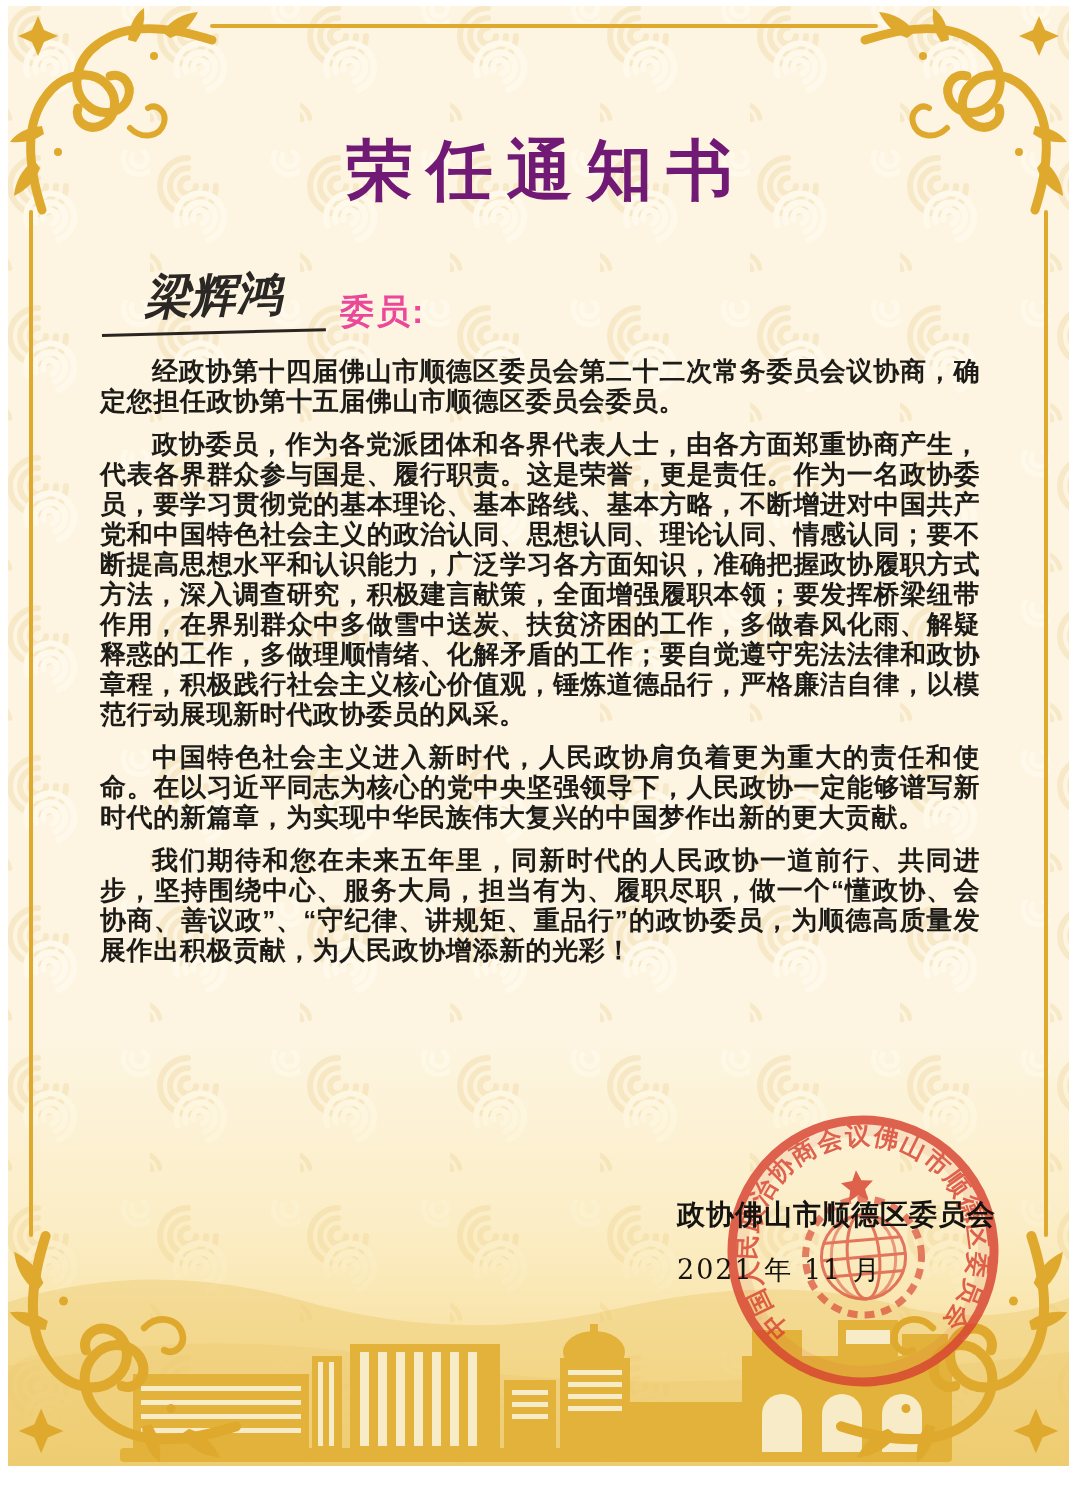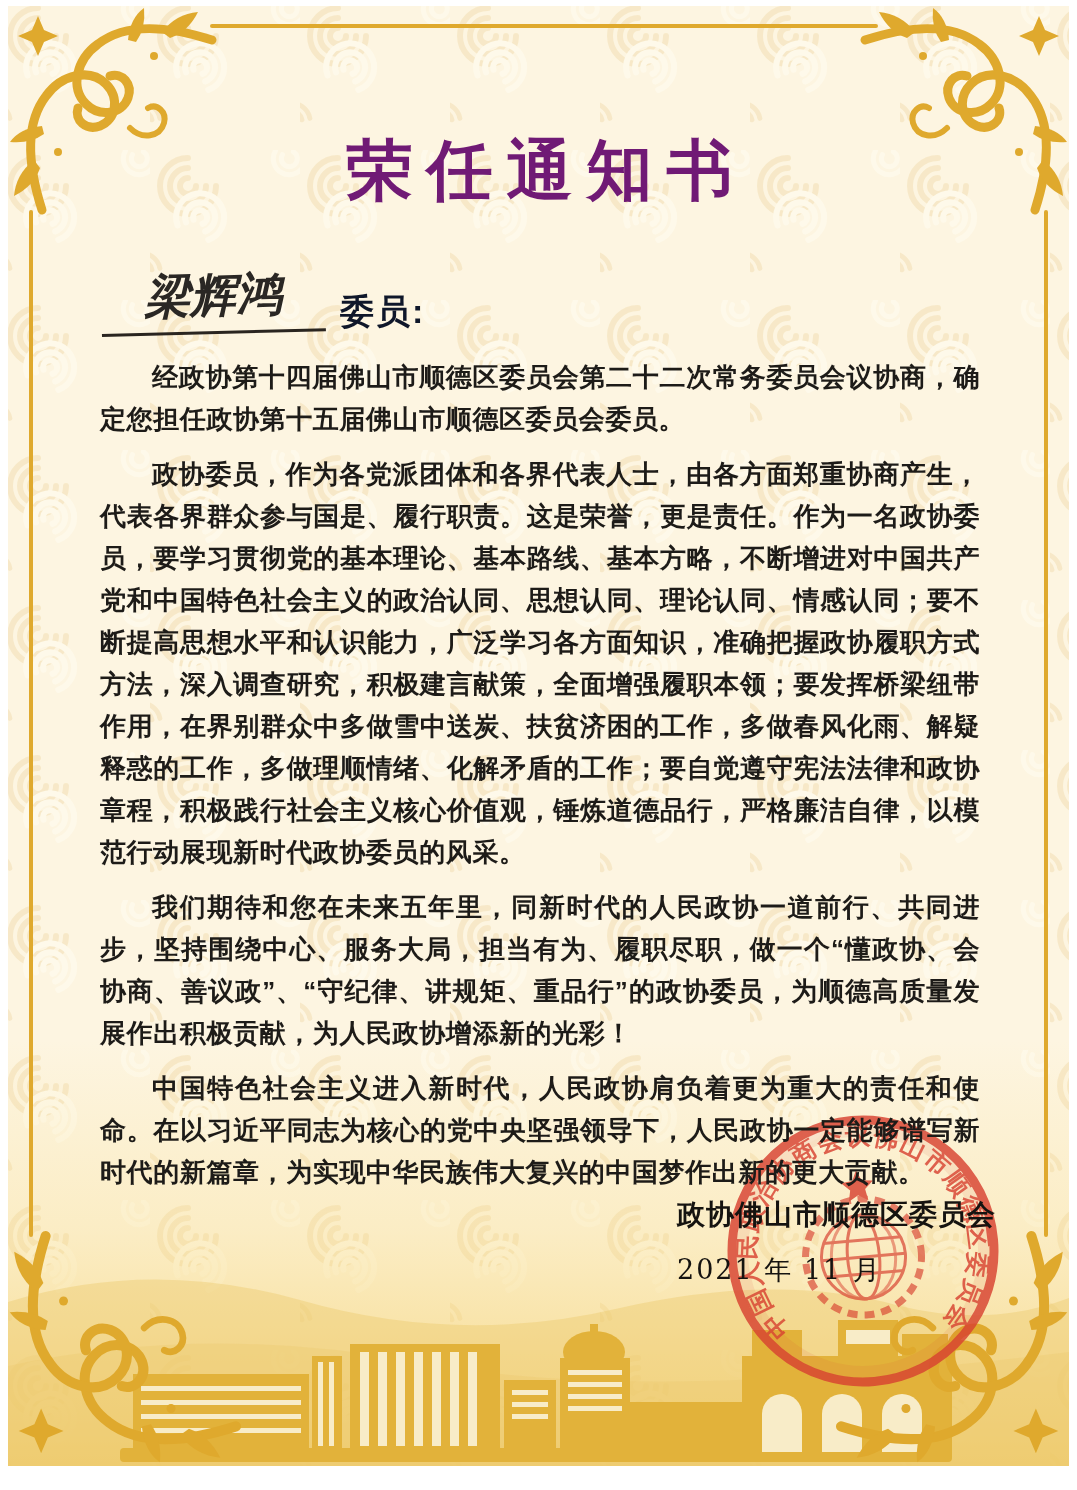--- a/index.html
+++ b/index.html
@@ -12,25 +12,25 @@
 
   .doc-title{position:absolute;left:0;top:126px;width:100%;text-align:center;
              font-family:"Liberation Serif",serif;font-weight:bold;font-size:66px;
              letter-spacing:14px;color:#701a75;padding-left:8px;}
 
   .name-row{position:absolute;left:102px;top:268px;display:flex;align-items:flex-end;}
   .name-underlined{display:inline-block;width:224px;text-align:center;
              border-bottom:3px solid #2a2520;padding-bottom:4px;
              font-family:"DejaVu Serif",cursive;font-style:italic;font-weight:bold;
              font-size:46px;color:#2a2724;transform:rotate(-1.5deg);transform-origin:left bottom;}
-  .name-label{font-weight:bold;font-size:34px;color:#0f172a;margin-left:14px;
+  .name-label{font-weight:bold;font-size:34px;color:#ec4899;margin-left:14px;
              padding-bottom:2px;letter-spacing:2px;}
 
   .body-text{position:absolute;left:100px;top:356px;width:880px;color:#1d1b18;}
-  .body-text p{margin:0 0 13px 0;font-size:26px;font-weight:bold;line-height:42px;
+  .body-text p{margin:0 0 13px 0;font-size:26px;font-weight:bold;line-height:30px;
              letter-spacing:0.6px;text-align:justify;text-indent:2em;}
 
   .sign-block{position:absolute;left:677px;top:1196px;width:330px;text-align:left;color:#151310;}
   .sign-name{font-size:28px;font-weight:bold;letter-spacing:1px;}
   .sign-date{margin-top:18px;font-family:"DejaVu Serif",serif;font-size:27px;
              font-weight:normal;letter-spacing:2px;}
 </style>
 </head>
 <body>
 
@@ -171,22 +171,22 @@
     <div class="doc-title">荣任通知书</div>
 
     <div class="name-row">
       <span class="name-underlined">梁辉鸿</span>
       <span class="name-label">委员:</span>
     </div>
 
     <div class="body-text">
       <p>经政协第十四届佛山市顺德区委员会第二十二次常务委员会议协商，确定您担任政协第十五届佛山市顺德区委员会委员。</p>
       <p>政协委员，作为各党派团体和各界代表人士，由各方面郑重协商产生，代表各界群众参与国是、履行职责。这是荣誉，更是责任。作为一名政协委员，要学习贯彻党的基本理论、基本路线、基本方略，不断增进对中国共产党和中国特色社会主义的政治认同、思想认同、理论认同、情感认同；要不断提高思想水平和认识能力，广泛学习各方面知识，准确把握政协履职方式方法，深入调查研究，积极建言献策，全面增强履职本领；要发挥桥梁纽带作用，在界别群众中多做雪中送炭、扶贫济困的工作，多做春风化雨、解疑释惑的工作，多做理顺情绪、化解矛盾的工作；要自觉遵守宪法法律和政协章程，积极践行社会主义核心价值观，锤炼道德品行，严格廉洁自律，以模范行动展现新时代政协委员的风采。</p>
+      <p>中国特色社会主义进入新时代，人民政协肩负着更为重大的责任和使命。在以习近平同志为核心的党中央坚强领导下，人民政协一定能够谱写新时代的新篇章，为实现中华民族伟大复兴的中国梦作出新的更大贡献。</p>
       <p>我们期待和您在未来五年里，同新时代的人民政协一道前行、共同进步，坚持围绕中心、服务大局，担当有为、履职尽职，做一个“懂政协、会协商、善议政”、“守纪律、讲规矩、重品行”的政协委员，为顺德高质量发展作出积极贡献，为人民政协增添新的光彩！</p>
-      <p>中国特色社会主义进入新时代，人民政协肩负着更为重大的责任和使命。在以习近平同志为核心的党中央坚强领导下，人民政协一定能够谱写新时代的新篇章，为实现中华民族伟大复兴的中国梦作出新的更大贡献。</p>
     </div>
 
     <div class="sign-block">
       <div class="sign-name">政协佛山市顺德区委员会</div>
       <div class="sign-date">2021 年 11 月</div>
     </div>
   </div>
 
 </div>
 

